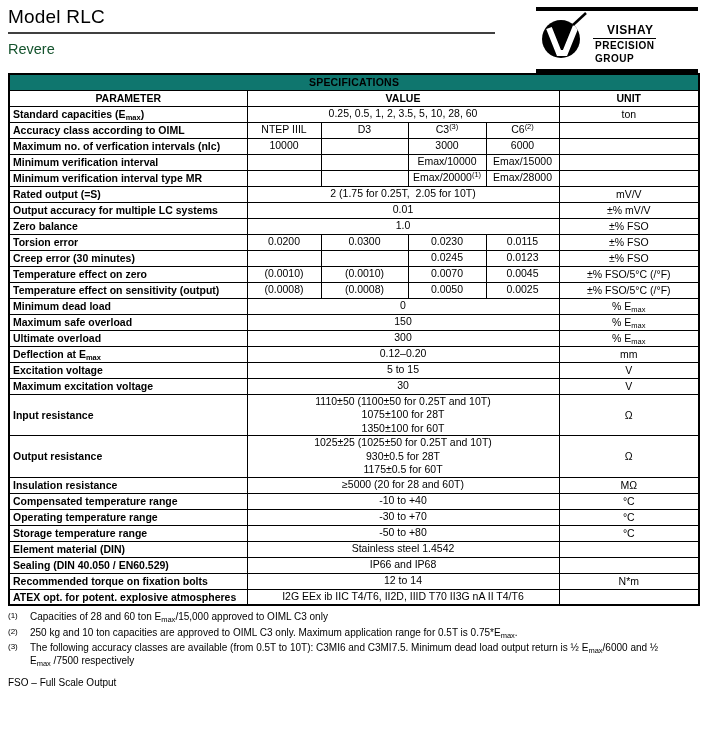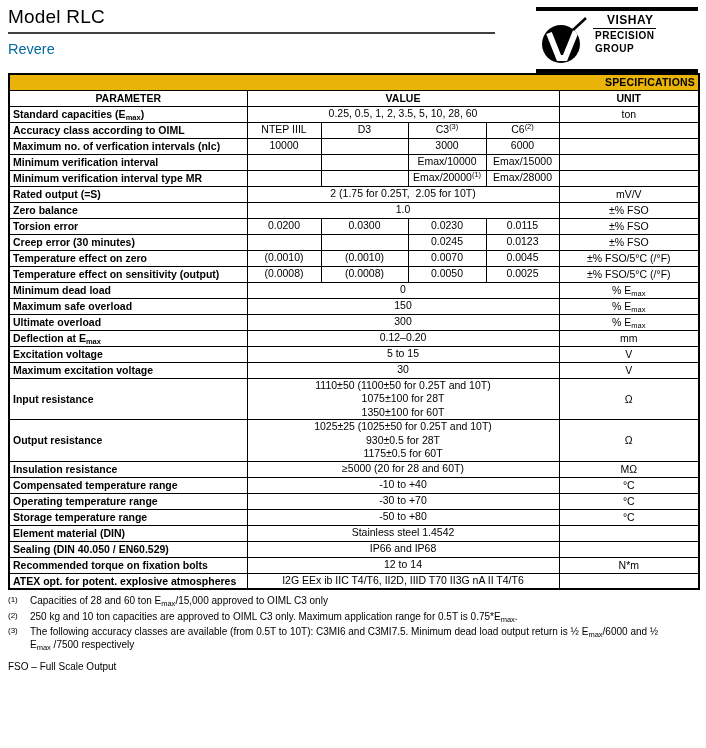--- a/index.html
+++ b/index.html
@@ -10,38 +10,38 @@
     width: 706px; height: 748px;
     overflow: hidden;
   }
   .page { padding: 6px 8px 0 8px; width: 706px; }
 
   
   .header-row { display: flex; justify-content: space-between; align-items: flex-start; }
   .title-block { width: 487px; }
   .doc-title { font-size: 19px; font-weight: normal; letter-spacing: 0.2px; padding-bottom: 4px;
                border-bottom: 2px solid #404040; }
-  .doc-subtitle { font-size: 14.5px; margin-top: 7px; color: #0369a1; }
+  .doc-subtitle { font-size: 14.5px; margin-top: 7px; color: #14532d; }
 
   .logo { width: 162px; margin-top: 1px; }
   .logo-bar { height: 4px; background: #000; }
-  .logo-mid { display: flex; align-items: flex-start; padding: 3px 2px 4px 4px; height: 58px; }
+  .logo-mid { display: flex; align-items: flex-end; padding: 3px 2px 4px 4px; height: 58px; }
   .logo-texts { margin-left: 5px; line-height: 13px; }
   .logo-vishay { font-size: 12px; font-weight: bold; letter-spacing: 0.5px; padding: 0 2px 1px 14px;
                  border-bottom: 1.5px solid #000; }
   .logo-precision, .logo-group { font-size: 10px; font-weight: bold; letter-spacing: 0.5px; padding-left: 2px; }
 
   
   .product-name { text-align: center; font-size: 11.5px; margin-top: 22px; margin-bottom: 16px; }
 
   
   table.spec { border-collapse: collapse; width: 690px; table-layout: fixed; border: 2px solid #000; }
   .spec th, .spec td { border: 1px solid #000; font-size: 10.5px; padding: 0 3px; height: 16px;
                        vertical-align: middle; overflow: hidden; }
-  .section-th { background: #eab308; text-align: right; font-size: 11.5px; font-weight: bold;
+  .section-th { background: #0f766e; text-align: center; font-size: 11.5px; font-weight: bold;
                 padding-left: 4px; height: 17px; letter-spacing: 0.2px; }
   .col-th { font-weight: bold; text-align: center; }
   td.param { text-align: left; font-weight: bold; white-space: nowrap; }
   td.val  { text-align: center; white-space: pre-wrap; line-height: 13.5px; }
   td.unit { text-align: center; }
   sub { font-size: 7.5px; vertical-align: -2px; line-height: 0; }
   sup { font-size: 7.5px; vertical-align: 4px; line-height: 0; }
 
   
   .footnotes { margin-top: 5px; width: 690px; }
@@ -145,20 +145,25 @@
           <td class="val">Emax/20000<sup>(1)</sup></td>
           <td class="val">Emax/28000</td>
           <td class="unit"></td>
         </tr>
         <tr>
           <td class="param">Rated output (=S)</td>
           <td colspan="4" class="val">2 (1.75 for 0.25T,  2.05 for 10T)</td>
           <td class="unit">mV/V</td>
         </tr>
         <tr>
+          <td class="param">Output accuracy for multiple LC systems</td>
+          <td colspan="4" class="val">0.01</td>
+          <td class="unit">±% mV/V</td>
+        </tr>
+        <tr>
           <td class="param">Zero balance</td>
           <td colspan="4" class="val">1.0</td>
           <td class="unit">±% FSO</td>
         </tr>
         <tr>
           <td class="param">Torsion error</td>
           <td class="val">0.0200</td>
           <td class="val">0.0300</td>
           <td class="val">0.0230</td>
           <td class="val">0.0115</td>

